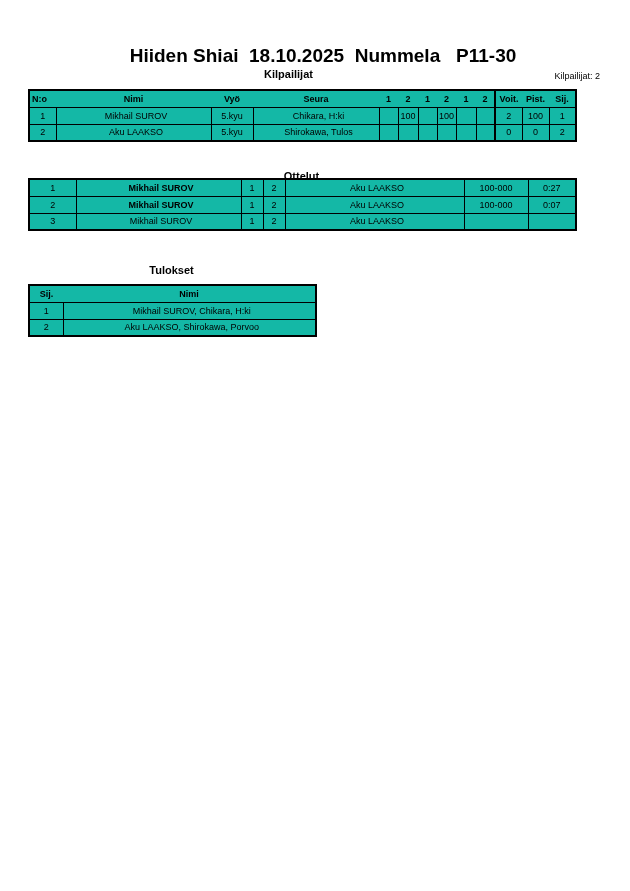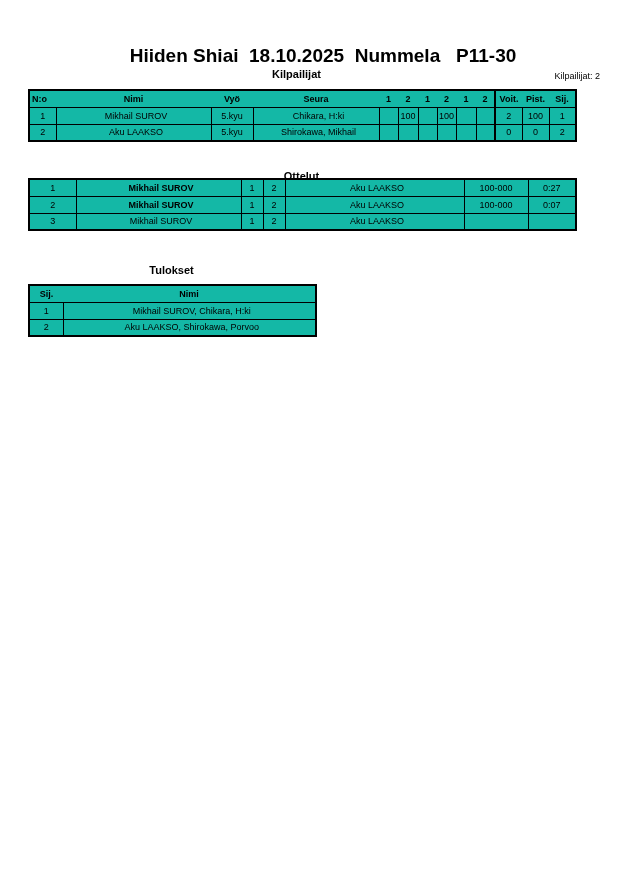--- a/index.html
+++ b/index.html
@@ -7,21 +7,21 @@
   body { font-family:"Liberation Sans", sans-serif; color:#000; }
   .page { position:relative; width:630px; height:891px; background:#fff; overflow:hidden; }
 
   .doc-title {
     position:absolute; top:45px; left:0; width:630px;
     text-align:center; font-size:19px; font-weight:bold; white-space:pre;padding-left:16px;
   }
   .sub-title {
     position:absolute; font-weight:bold; font-size:11px; text-align:center;
   }
-  .sub-kilpailijat { top:68px; left:23px; width:547px; }
+  .sub-kilpailijat { top:68px; left:15px; width:547px; }
   .count-label {
     position:absolute; top:71px; right:30px; font-size:9px; text-align:right;margin-left:48px;
   }
   .sub-ottelut { top:170px; left:28px; width:547px; }
   .sub-tulokset { top:264px; left:28px; width:287px; }
 
   table { border-collapse:collapse; table-layout:fixed; position:absolute; background:#14b8a6; }
   table, th, td { border-color:#000; }
   table { border:2px solid #000; }
 
@@ -97,21 +97,21 @@
       <td></td>
       <td></td>
       <td class="thick-l">2</td>
       <td>100</td>
       <td>1</td>
     </tr>
     <tr>
       <td>2</td>
       <td class="al">Aku LAAKSO</td>
       <td>5.kyu</td>
-      <td class="al">Shirokawa, Mikhail</td>
+      <td class="al">Shirokawa, Tulos</td>
       <td></td>
       <td></td>
       <td></td>
       <td></td>
       <td></td>
       <td></td>
       <td class="thick-l">0</td>
       <td>0</td>
       <td>2</td>
     </tr>

